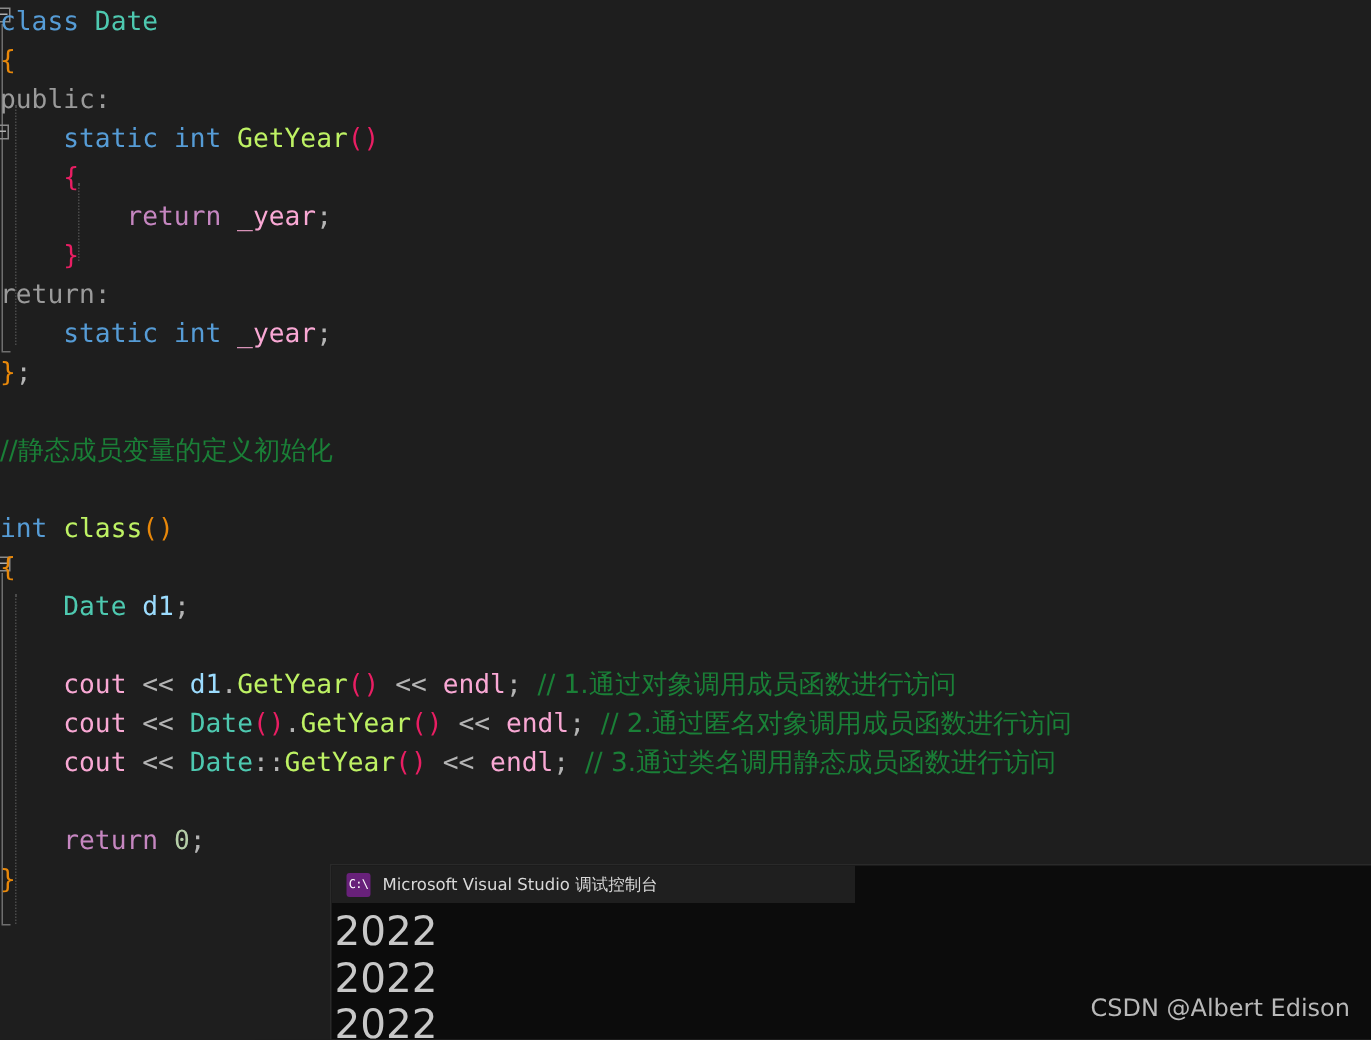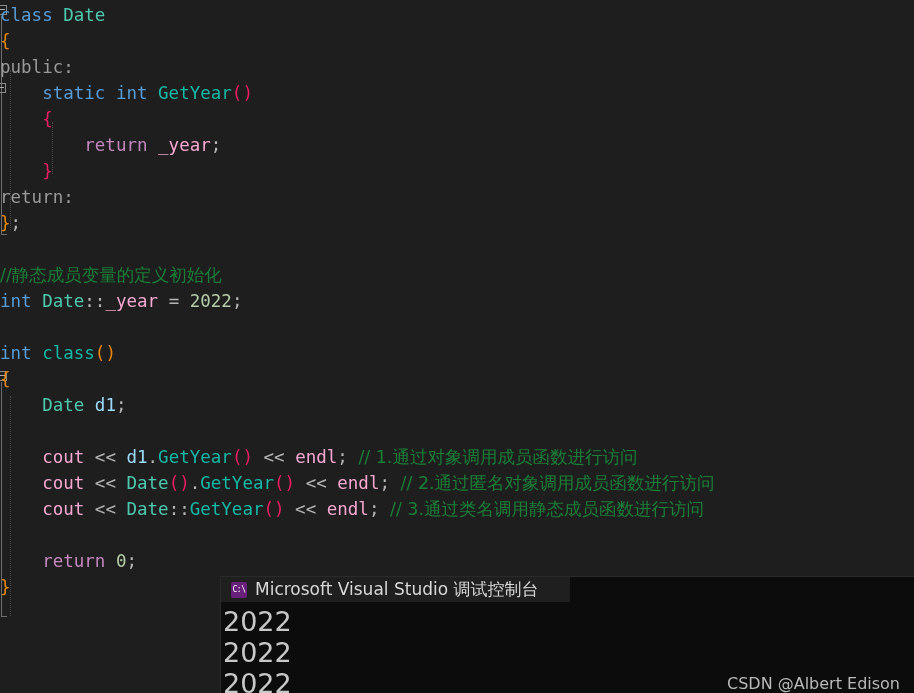--- a/index.html
+++ b/index.html
@@ -38,21 +38,21 @@
     font-family: "DejaVu Sans Mono", "Liberation Mono", monospace;
     position: relative;
     padding-left: 0px;
   }
 
   .tok { white-space: pre; }
 
   
   .kw      { color: #569cd6; }            
   .type    { color: #4ec9b0; }            
-  .fn      { color: #14b8a6; }            
+  .fn      { color: #bef264; }            
   .var     { color: #9cdcfe; }            
   .plain   { color: #f9a8d4; }            
   .ctrl    { color: #c586c0; }            
   .num     { color: #b5cea8; }            
   .cmt     { color: #1a7f37; }            
   .access  { color: #9a9a9a; }            
   .br-o    { color: #e8880a; }            
   .br-p    { color: #e91e63; }            
   .op      { color: #b4b4b4; }
 
@@ -97,40 +97,40 @@
     display: flex;
     align-items: center;
     justify-content: center;
     font-family: "DejaVu Sans Mono", "Liberation Mono", monospace;
     font-size: 8px;
     color: #ffffff;
     letter-spacing: -0.5px;
   }
   #console-title {
     font-family: "DejaVu Sans", "Liberation Sans", sans-serif;
-    font-size: 17px;
+    font-size: 11px;
     color: #d8d8d8;
     white-space: nowrap;
   }
   #console-body {
     padding: 4px 0 0 2px;
   }
   .console-line {
     font-family: "DejaVu Sans", "Liberation Sans", sans-serif;
     font-size: 27px;
     line-height: 31px;
     color: #c8c8c8;
     white-space: pre;
   }
 
   
   #watermark {
     position: absolute;
     right: 14px;
-    bottom: 0;
+    bottom: 12px;
     font-family: "DejaVu Sans", "Liberation Sans", sans-serif;
     font-size: 16px;
     color: #b9b9b9;
     white-space: nowrap;
   }
 </style>
 </head>
 <body>
 
 <div id="editor">
@@ -157,24 +157,24 @@
 
   <div class="code-area" id="code-area">
       <div class="line"><span class="tok plain"></span><span class="tok kw">class</span><span class="tok plain"> </span><span class="tok type">Date</span></div>
       <div class="line"><span class="tok plain"></span><span class="tok br-o">{</span></div>
       <div class="line"><span class="tok plain"></span><span class="tok access">public</span><span class="tok access">:</span></div>
       <div class="line"><span class="tok plain">    </span><span class="tok kw">static</span><span class="tok plain"> </span><span class="tok kw">int</span><span class="tok plain"> </span><span class="tok fn">GetYear</span><span class="tok br-p">()</span></div>
       <div class="line"><span class="tok plain">    </span><span class="tok br-p">{</span></div>
       <div class="line"><span class="tok plain">        </span><span class="tok ctrl">return</span><span class="tok plain"> </span><span class="tok plain">_year</span><span class="tok op">;</span></div>
       <div class="line"><span class="tok plain">    </span><span class="tok br-p">}</span></div>
       <div class="line"><span class="tok plain"></span><span class="tok access">return</span><span class="tok access">:</span></div>
+      <div class="line"><span class="tok plain">    </span><span class="tok kw">static</span><span class="tok plain"> </span><span class="tok kw">int</span><span class="tok plain"> </span><span class="tok plain">_year</span><span class="tok op">;</span></div>
       <div class="line"><span class="tok plain"></span><span class="tok br-o">}</span><span class="tok op">;</span></div>
       <div class="line"><span class="tok plain"></span></div>
       <div class="line"><span class="tok plain"></span><span class="tok cmt cn">//静态成员变量的定义初始化</span></div>
-      <div class="line"><span class="tok plain"></span><span class="tok kw">int</span><span class="tok plain"> </span><span class="tok type">Date</span><span class="tok op">::</span><span class="tok plain">_year</span><span class="tok plain"> </span><span class="tok op">=</span><span class="tok plain"> </span><span class="tok num">2022</span><span class="tok op">;</span></div>
       <div class="line"><span class="tok plain"></span></div>
       <div class="line"><span class="tok plain"></span><span class="tok kw">int</span><span class="tok plain"> </span><span class="tok fn">class</span><span class="tok br-o">()</span></div>
       <div class="line"><span class="tok plain"></span><span class="tok br-o">{</span></div>
       <div class="line"><span class="tok plain">    </span><span class="tok type">Date</span><span class="tok plain"> </span><span class="tok var">d1</span><span class="tok op">;</span></div>
       <div class="line"><span class="tok plain">    </span></div>
       <div class="line"><span class="tok plain">    </span><span class="tok plain">cout</span><span class="tok plain"> </span><span class="tok op">&lt;&lt;</span><span class="tok plain"> </span><span class="tok var">d1</span><span class="tok op">.</span><span class="tok fn">GetYear</span><span class="tok br-p">()</span><span class="tok plain"> </span><span class="tok op">&lt;&lt;</span><span class="tok plain"> </span><span class="tok plain">endl</span><span class="tok op">;</span><span class="tok plain"> </span><span class="tok cmt cn">// 1.通过对象调用成员函数进行访问</span></div>
       <div class="line"><span class="tok plain">    </span><span class="tok plain">cout</span><span class="tok plain"> </span><span class="tok op">&lt;&lt;</span><span class="tok plain"> </span><span class="tok type">Date</span><span class="tok br-p">()</span><span class="tok op">.</span><span class="tok fn">GetYear</span><span class="tok br-p">()</span><span class="tok plain"> </span><span class="tok op">&lt;&lt;</span><span class="tok plain"> </span><span class="tok plain">endl</span><span class="tok op">;</span><span class="tok plain"> </span><span class="tok cmt cn">// 2.通过匿名对象调用成员函数进行访问</span></div>
       <div class="line"><span class="tok plain">    </span><span class="tok plain">cout</span><span class="tok plain"> </span><span class="tok op">&lt;&lt;</span><span class="tok plain"> </span><span class="tok type">Date</span><span class="tok op">::</span><span class="tok fn">GetYear</span><span class="tok br-p">()</span><span class="tok plain"> </span><span class="tok op">&lt;&lt;</span><span class="tok plain"> </span><span class="tok plain">endl</span><span class="tok op">;</span><span class="tok plain"> </span><span class="tok cmt cn">// 3.通过类名调用静态成员函数进行访问</span></div>
       <div class="line"><span class="tok plain">    </span></div>
       <div class="line"><span class="tok plain">    </span><span class="tok ctrl">return</span><span class="tok plain"> </span><span class="tok num">0</span><span class="tok op">;</span></div>

